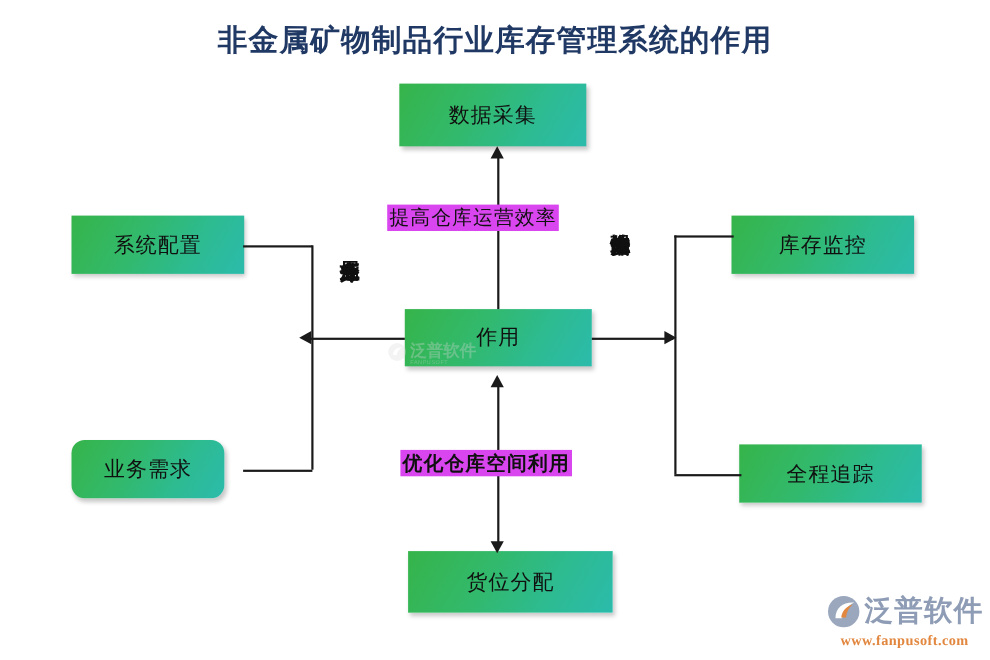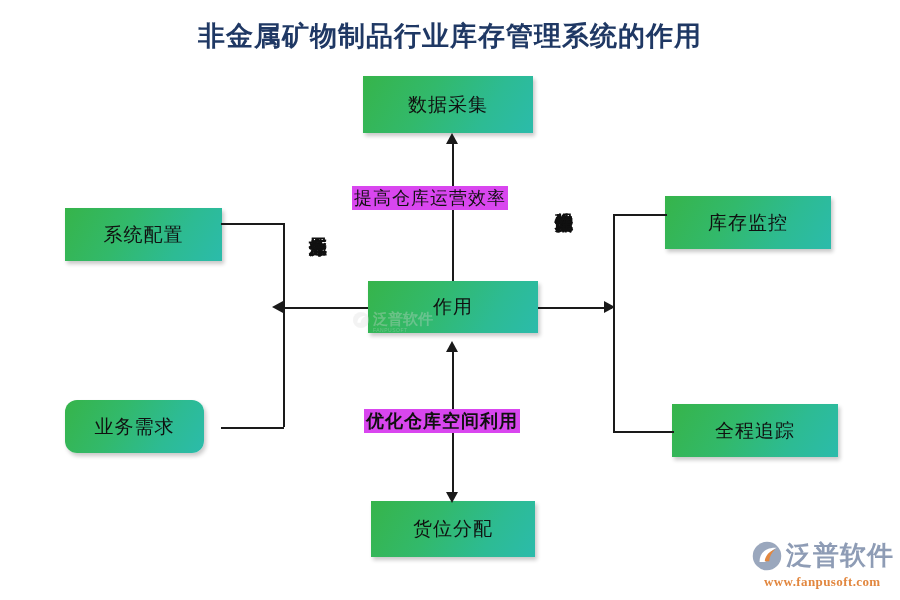--- a/index.html
+++ b/index.html
@@ -178,25 +178,25 @@
   <div class="title">非金属矿物制品行业库存管理系统的作用</div>
 
   <div class="node" style="left:368px; top:281px; width:170px; height:52px;">
     <span>作用</span>
   </div>
 
   <div class="node" style="left:363px; top:76px; width:170px; height:57px;">
     <span>数据采集</span>
   </div>
 
-  <div class="node" style="left:371px; top:501px; width:164px; height:56px;">
+  <div class="node" style="left:371px; top:501px; width:186px; height:56px;">
     <span>货位分配</span>
   </div>
 
-  <div class="node" style="left:65px; top:208px; width:157px; height:53px;">
+  <div class="node" style="left:65px; top:196px; width:157px; height:53px;">
     <span>系统配置</span>
   </div>
 
   <div class="node" style="left:65px; top:400px; width:139px; height:53px;border-radius:12px;">
     <span>业务需求</span>
   </div>
 
   <div class="node" style="left:665px; top:196px; width:166px; height:53px;">
     <span>库存监控</span>
   </div>

